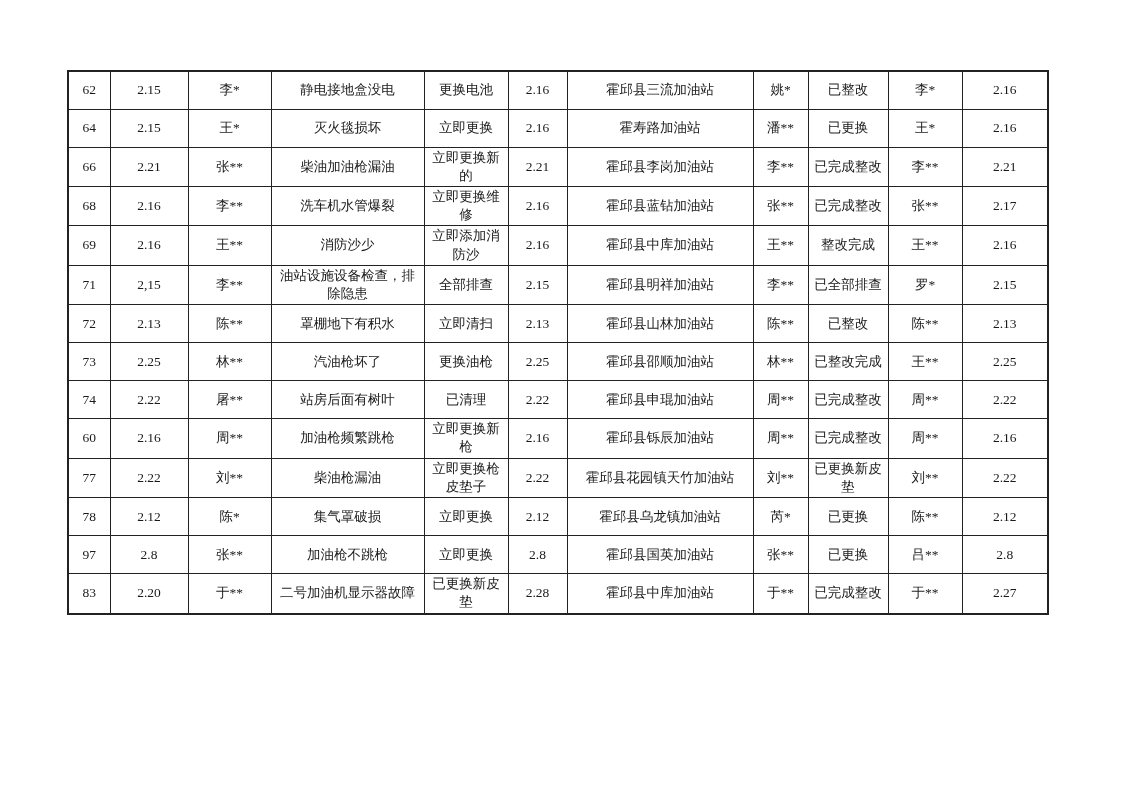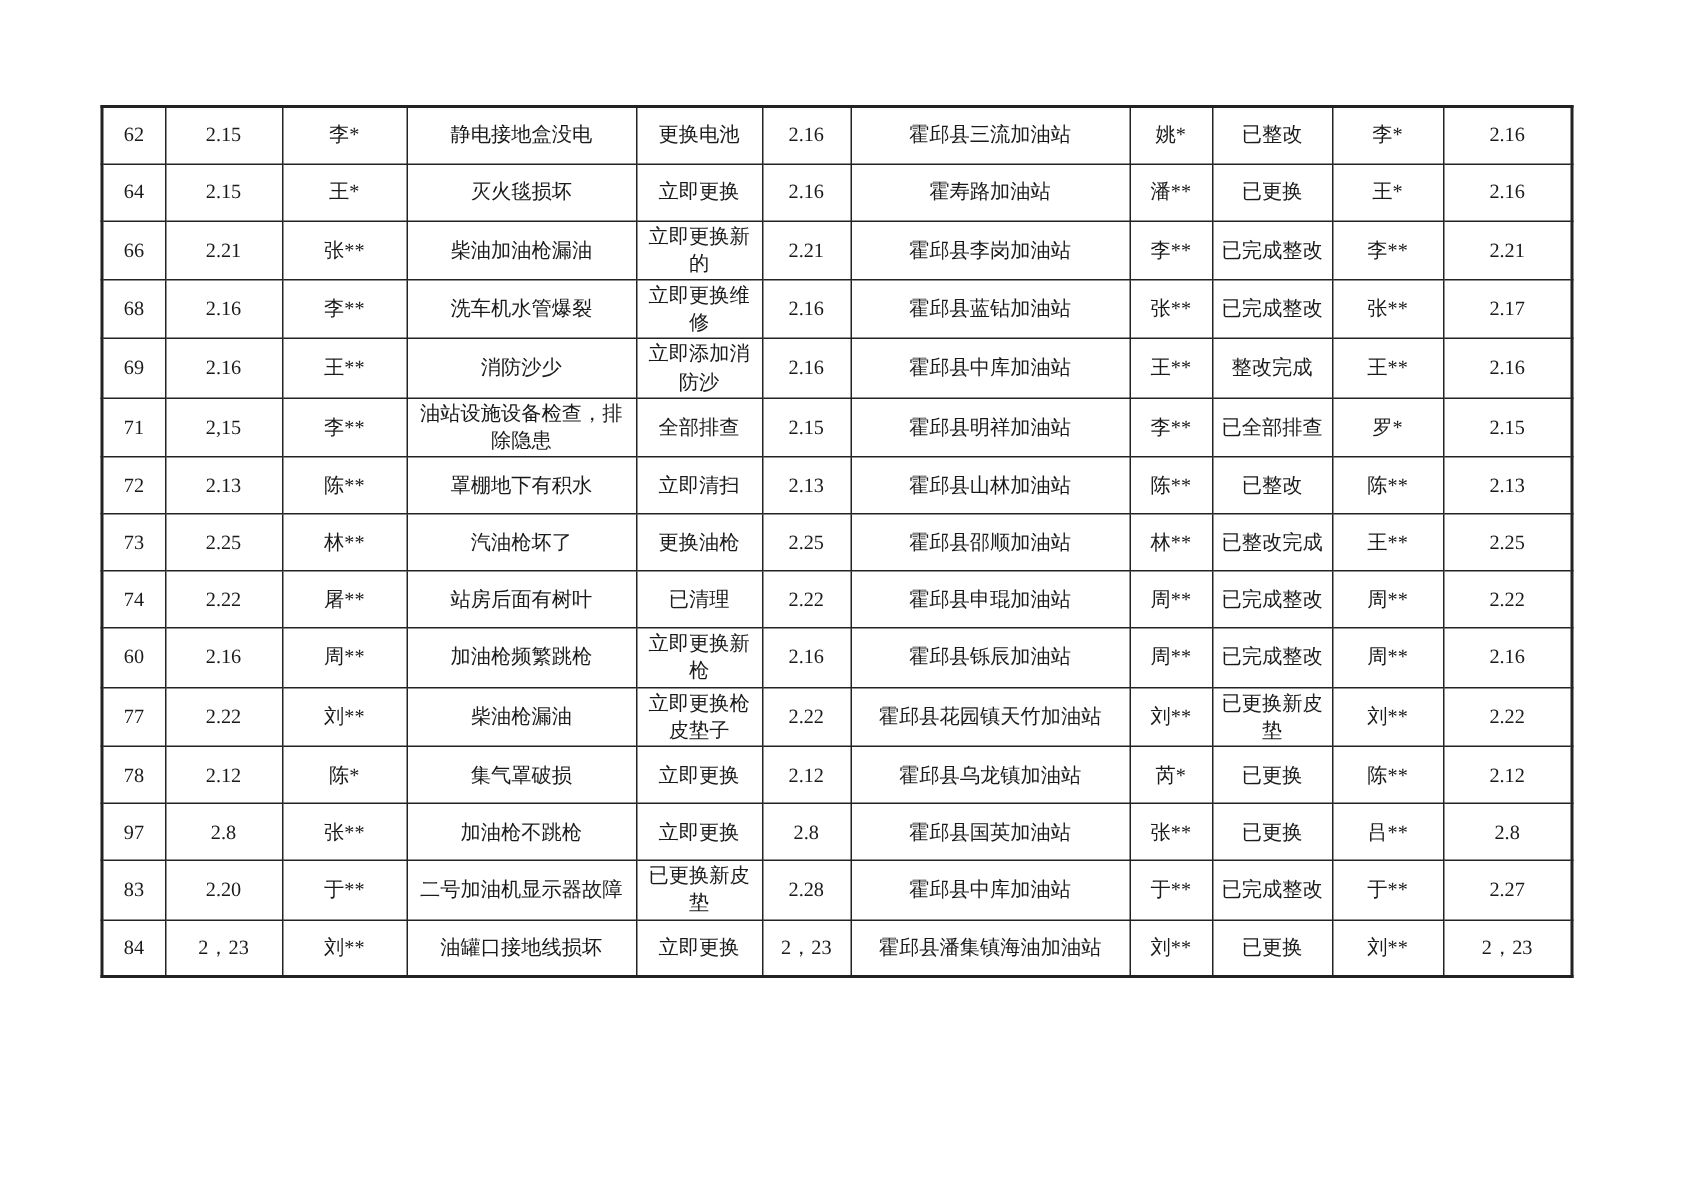--- a/index.html
+++ b/index.html
@@ -232,28 +232,15 @@
           <td>于**</td>
           <td>二号加油机显示器故障</td>
           <td>已更换新皮垫</td>
           <td>2.28</td>
           <td>霍邱县中库加油站</td>
           <td>于**</td>
           <td>已完成整改</td>
           <td>于**</td>
           <td>2.27</td>
         </tr>
-        <tr>
-          <td>84</td>
-          <td>2，23</td>
-          <td>刘**</td>
-          <td>油罐口接地线损坏</td>
-          <td>立即更换</td>
-          <td>2，23</td>
-          <td>霍邱县潘集镇海油加油站</td>
-          <td>刘**</td>
-          <td>已更换</td>
-          <td>刘**</td>
-          <td>2，23</td>
-        </tr>
       </tbody>
   </table>
 </div>
 
 </body></html>

